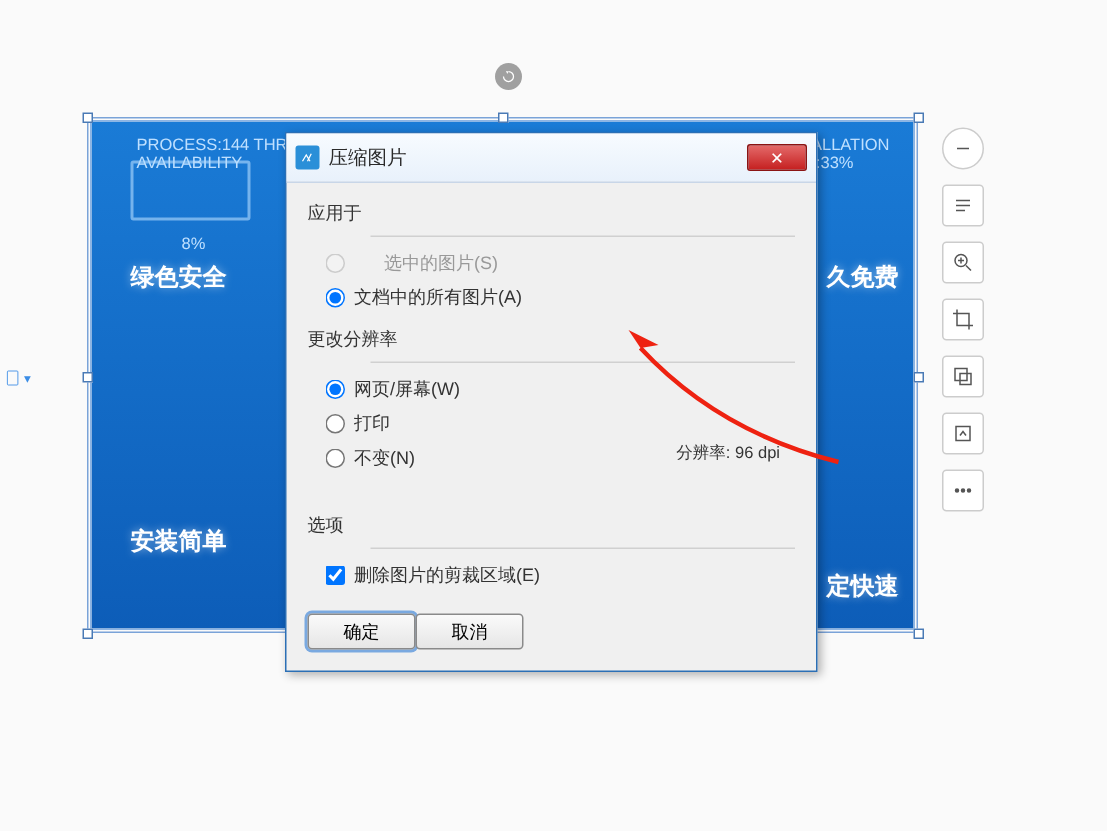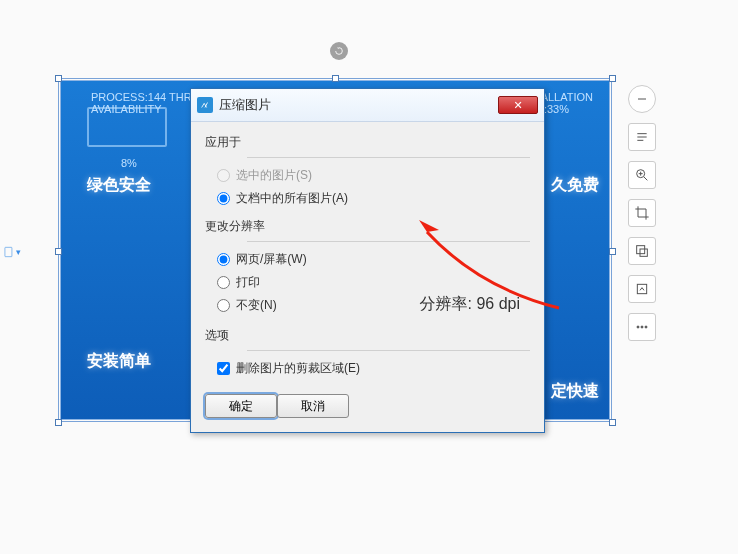--- a/index.html
+++ b/index.html
@@ -44,24 +44,24 @@
       margin-left: auto; width: 40px; height: 18px; background: linear-gradient(#e46a6a,#c52020);
       border: 1px solid #8a1414; border-radius: 2px; display: flex; align-items: center; justify-content: center;
       color: #fff; font-size: 11px; cursor: pointer;
     }
     .dlg-body { padding: 8px 14px 14px; font-size: 12px; color: #333; }
     .section-head { margin-top: 4px; margin-bottom: 3px; }
     .hr { height: 6px; margin-bottom: 4px; position: relative; }
     .hr::before { content: ""; position: absolute; left: 42px; right: 0; top: 3px; border-top: 1px solid #d0d0d0; }
     .opt-row { display: flex; align-items: center; padding: 3px 0 3px 12px; }
     .opt-row input { margin-right: 6px; }
-    .opt-row.disabled { color: #999; }
+    .opt-row.disabled { color: #999; gap: 20px; }
     .cb-row { display: flex; align-items: center; padding: 3px 0 3px 12px; }
     .cb-row input { margin-right: 6px; }
-    .res-label { position: absolute; right: 24px; font-size: 16px; color: #333; top: 172px; }
+    .res-label { position: absolute; right: 24px; font-size: 11px; color: #333; top: 172px; }
     .btn-row { display: flex; margin-top: 14px; }
     .btn {
       width: 72px; height: 24px; border: 1px solid #8a8a8a; background: linear-gradient(#fafafa,#e6e6e6);
       font-size: 12px; cursor: pointer; border-radius: 3px;
     }
     .btn.primary { box-shadow: 0 0 0 2px #7aa9e0; }
 
     
     .arrow { position: absolute; left: 218px; top: 86px; width: 170px; height: 120px; pointer-events: none; }
 
@@ -147,21 +147,21 @@
     <label class="opt-row">
       <input type="radio" name="res" style="">
       <span>打印</span>
     </label>
     <label class="opt-row">
       <input type="radio" name="res" style="">
       <span>不变(N)</span>
     </label>
     <div class="res-label">分辨率: 96 dpi</div>
 
-    <div class="section-head" style="margin-top:10px;">选项</div>
+    <div class="section-head" style="margin-top:25px;">选项</div>
     <div class="hr"></div>
     <label class="cb-row">
       <input type="checkbox" checked="" style="">
       <span>删除图片的剪裁区域(E)</span>
     </label>
 
     <div class="btn-row">
       <button class="btn primary">确定</button>
       <button class="btn">取消</button>
     </div>

